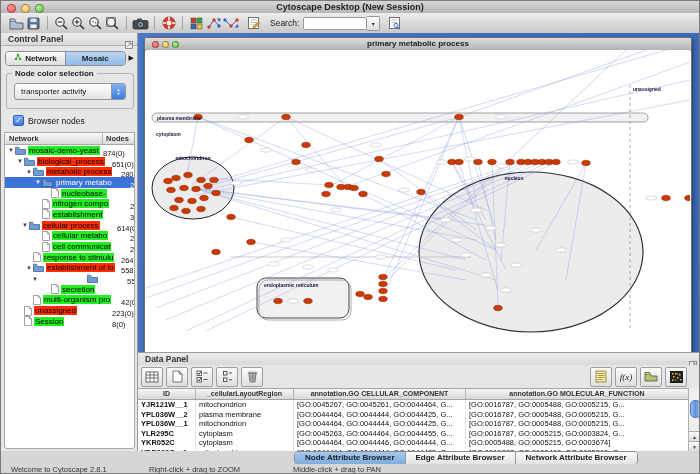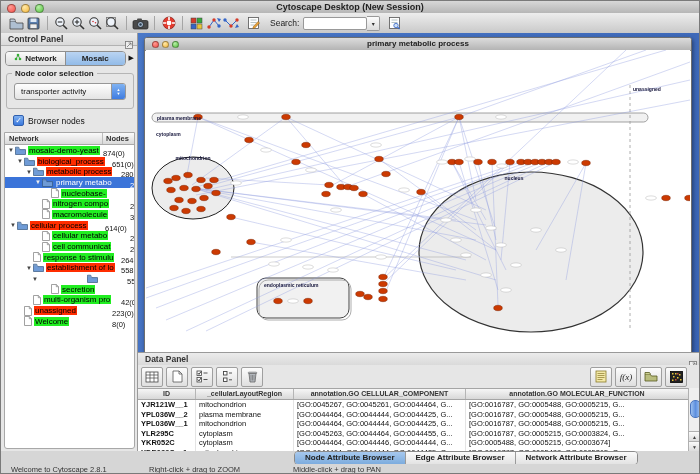--- a/index.html
+++ b/index.html
@@ -391,26 +391,26 @@
           </div>
           <div class="tree-row">
             <div class="tree-left" style="padding-left: 29px;">
               <span class="tri"></span>
               <span class="tico">
                 <svg width="8" height="10">
                   <path d="M0.5 0.5 h4.8 l2.2 2.2 V9.5 H0.5 Z" fill="#fff" stroke="#8a8a8a" stroke-width="0.8"></path>
                   <path d="M5.3 0.5 V2.7 H7.5" fill="none" stroke="#8a8a8a" stroke-width="0.8"></path>
                 </svg>
               </span>
-              <span class="chip hl-green">macromolecule</span>
+              <span class="chip hl-green">establishment</span>
             </div>
             <div class="tree-count">311(0)</div>
           </div>
           <div class="tree-row">
-            <div class="tree-left" style="padding-left: 4px;">
+            <div class="tree-left" style="padding-left: 16px;">
               <span class="tri">▼</span>
               <span class="tico">
                 <svg width="11" height="9">
                   <path d="M0.5 2.4 h3.4 l1 1.2 H10.5 V8.5 H0.5 Z" fill="#6f9bd6" stroke="#35567e" stroke-width="0.7"></path>
                   <path d="M0.5 2.4 V1.2 h3.1 l0.9 1.2" fill="#8db4e4" stroke="#35567e" stroke-width="0.7"></path>
                 </svg>
               </span>
               <span class="chip hl-red">cellular process</span>
             </div>
             <div class="tree-count">614(0)</div>
@@ -520,21 +520,21 @@
           </div>
           <div class="tree-row">
             <div class="tree-left" style="padding-left: 11px;">
               <span class="tri"></span>
               <span class="tico">
                 <svg width="8" height="10">
                   <path d="M0.5 0.5 h4.8 l2.2 2.2 V9.5 H0.5 Z" fill="#fff" stroke="#8a8a8a" stroke-width="0.8"></path>
                   <path d="M5.3 0.5 V2.7 H7.5" fill="none" stroke="#8a8a8a" stroke-width="0.8"></path>
                 </svg>
               </span>
-              <span class="chip hl-green">Welcome</span>
+              <span class="chip hl-green">Session</span>
             </div>
             <div class="tree-count">8(0)</div>
           </div>
         </div>
     </div>
   </div>
 
   <div id="workspace">
     <div class="watermark">
       <svg width="100" height="19" viewBox="0 0 100 19">

